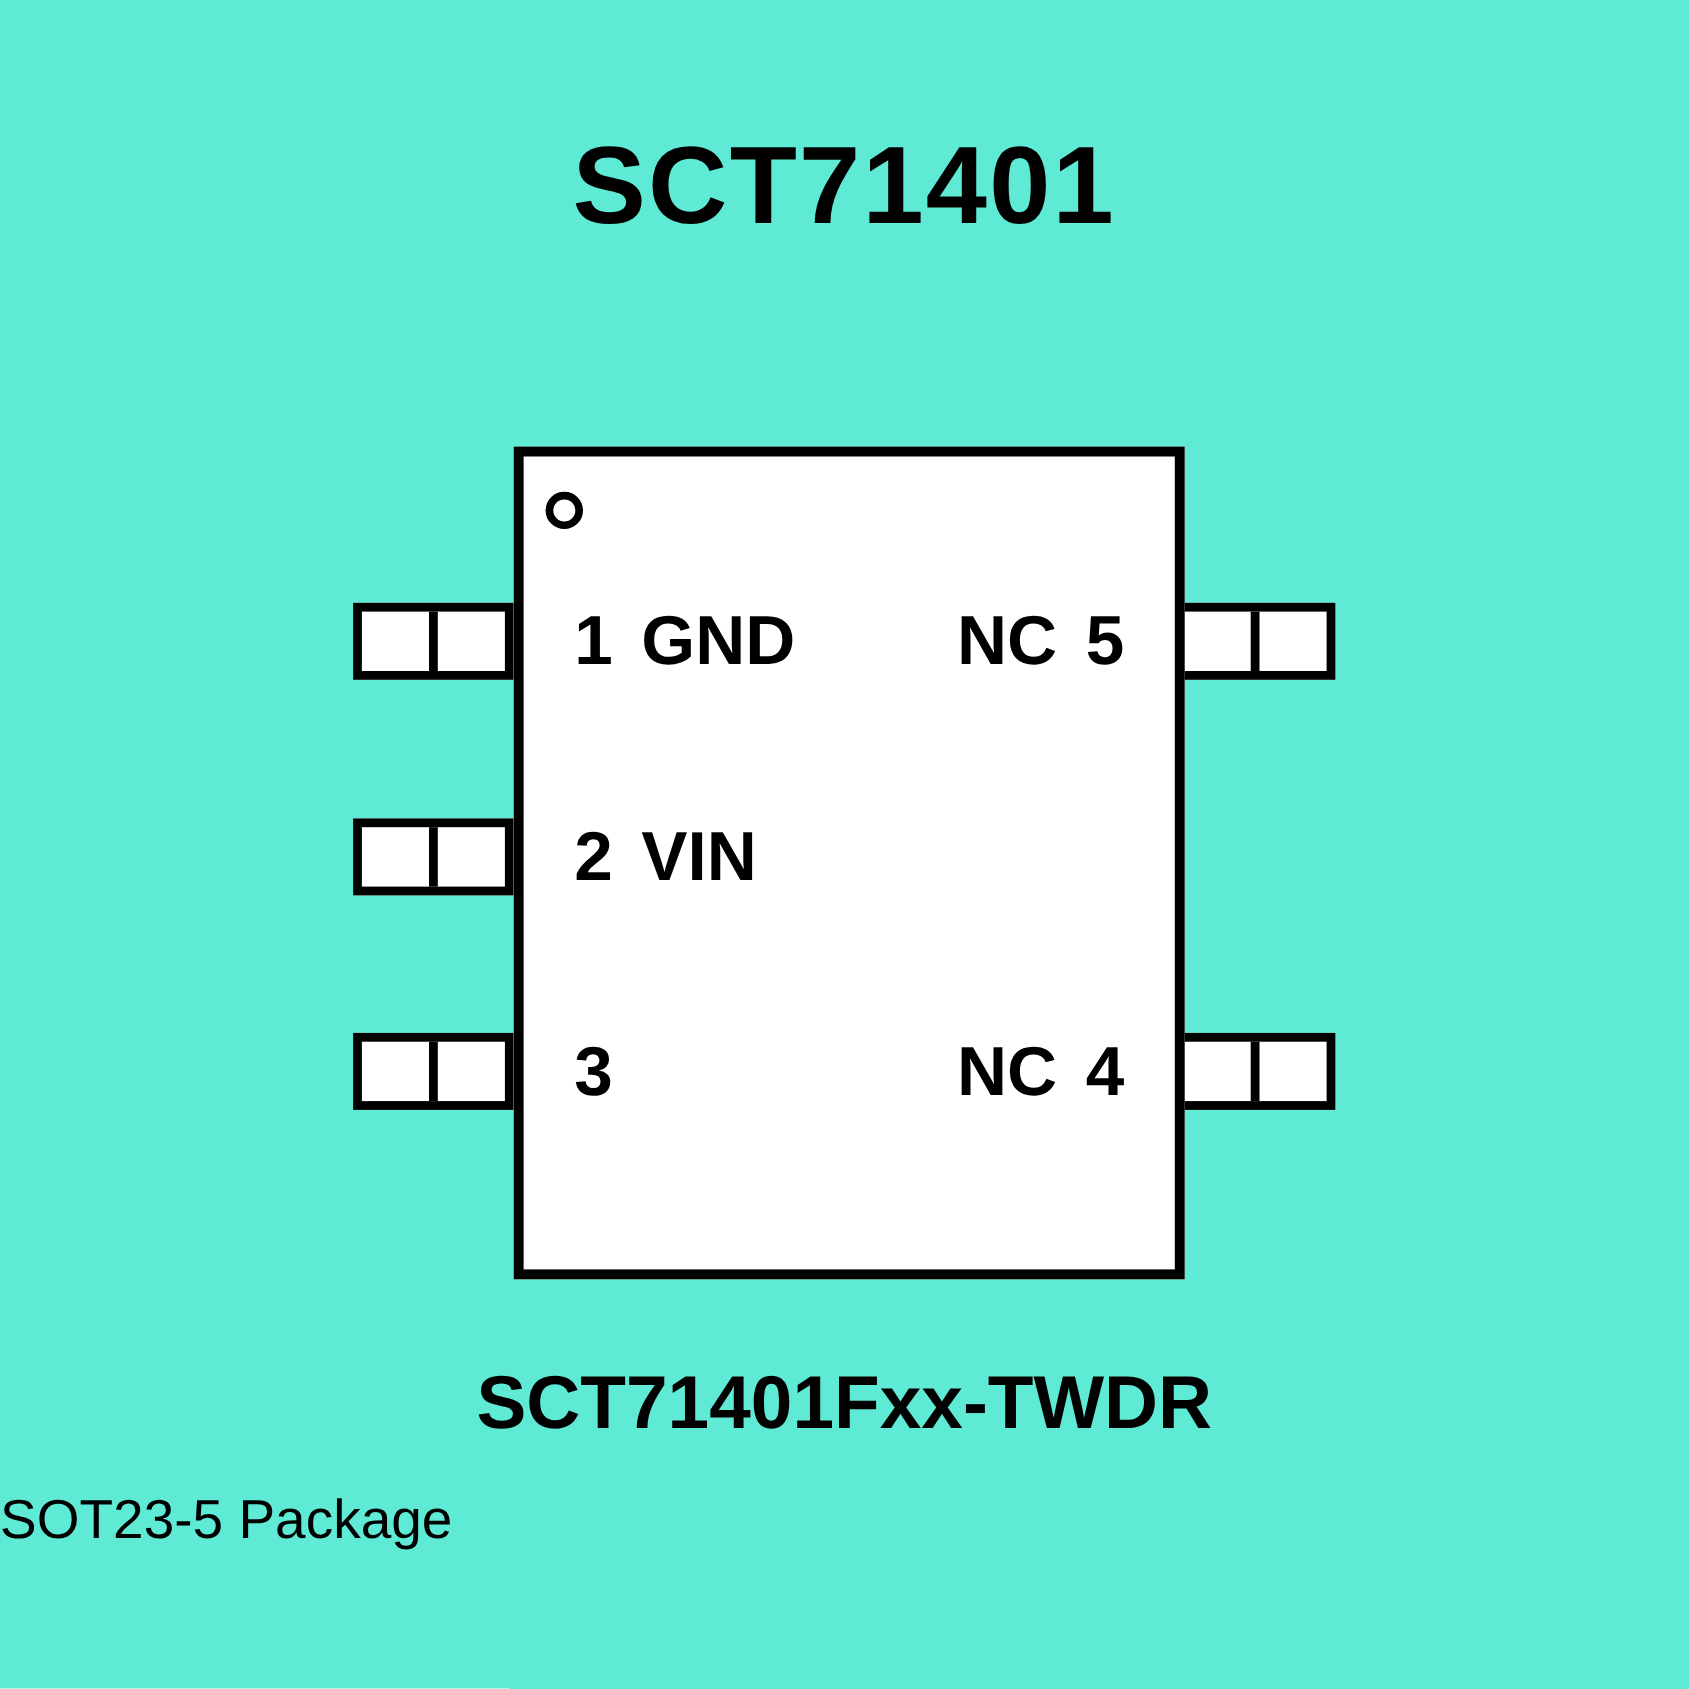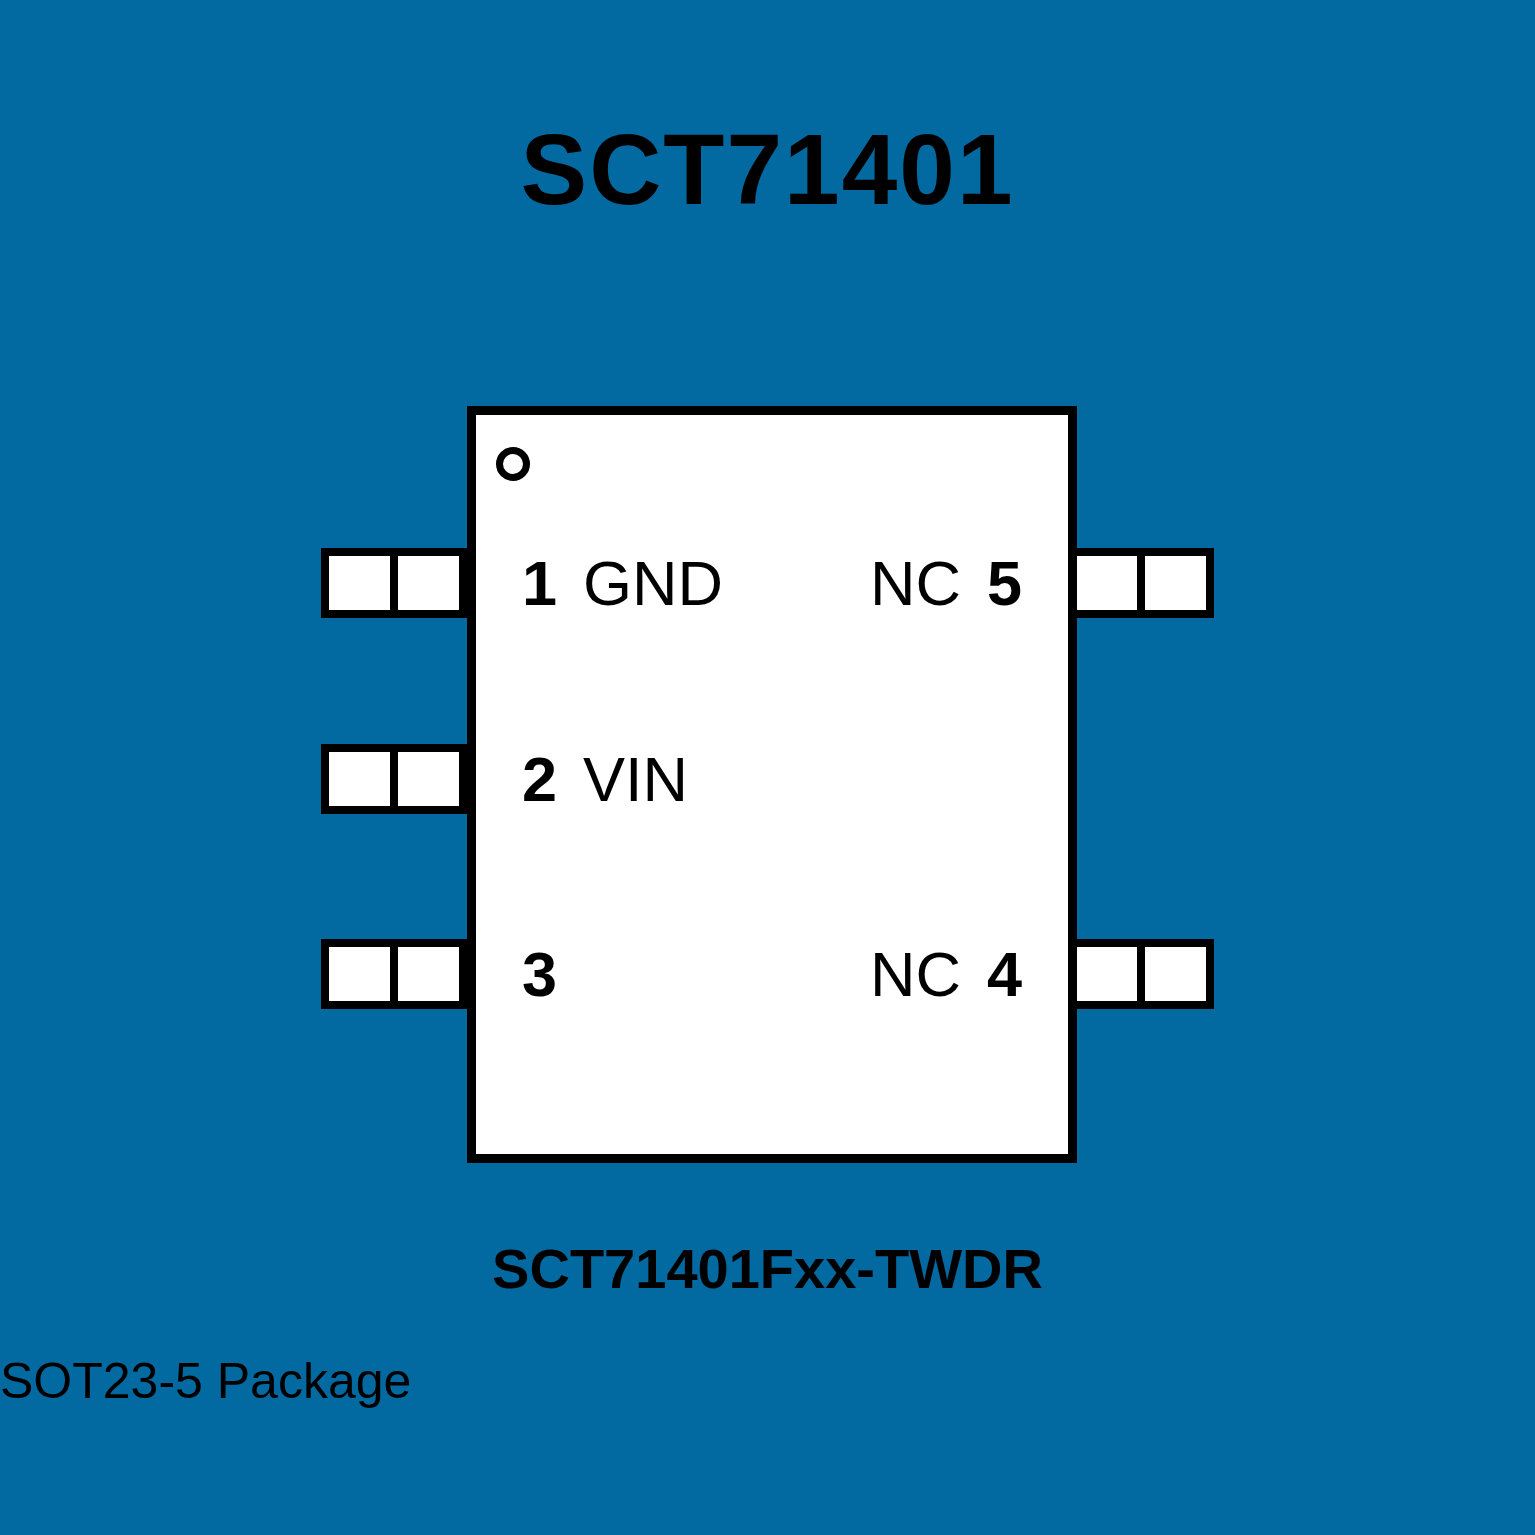--- a/index.html
+++ b/index.html
@@ -5,21 +5,21 @@
   html, body {
     margin: 0;
     padding: 0;
     background: #ffffff;
     font-family: "Liberation Sans", sans-serif;
   }
   .page {
     position: relative;
     width: 1535px;
     height: 1535px;
-    background: #0369a1;
+    background: #5eead4;
     overflow: hidden;
   }
   .title {
     position: absolute;
     top: 112px;
     left: 0;
     width: 100%;
     text-align: center;
     font-size: 100px;
     font-weight: bold;
@@ -86,29 +86,29 @@
   .pin-row.row-1 { top: 744px; }
   .pin-row.row-2 { top: 939px; }
 
   .pin-group {
     display: flex;
     align-items: center;
     gap: 26px;
     white-space: nowrap;
   }
   .pin-number { font-weight: bold; }
-  .pin-label  { font-weight: normal; }
+  .pin-label  { font-weight: bold; }
 
   .part-number {
     position: absolute;
     top: 1236px;
     left: 0;
     width: 100%;
     text-align: center;
-    font-size: 56px;
+    font-size: 68px;
     font-weight: bold;
     color: #000000;
   }
   .package-name {
     position: absolute;
     top: 1352px;
     left: 0;
     width: 100%;
     font-size: 50px;
     font-weight: normal;

